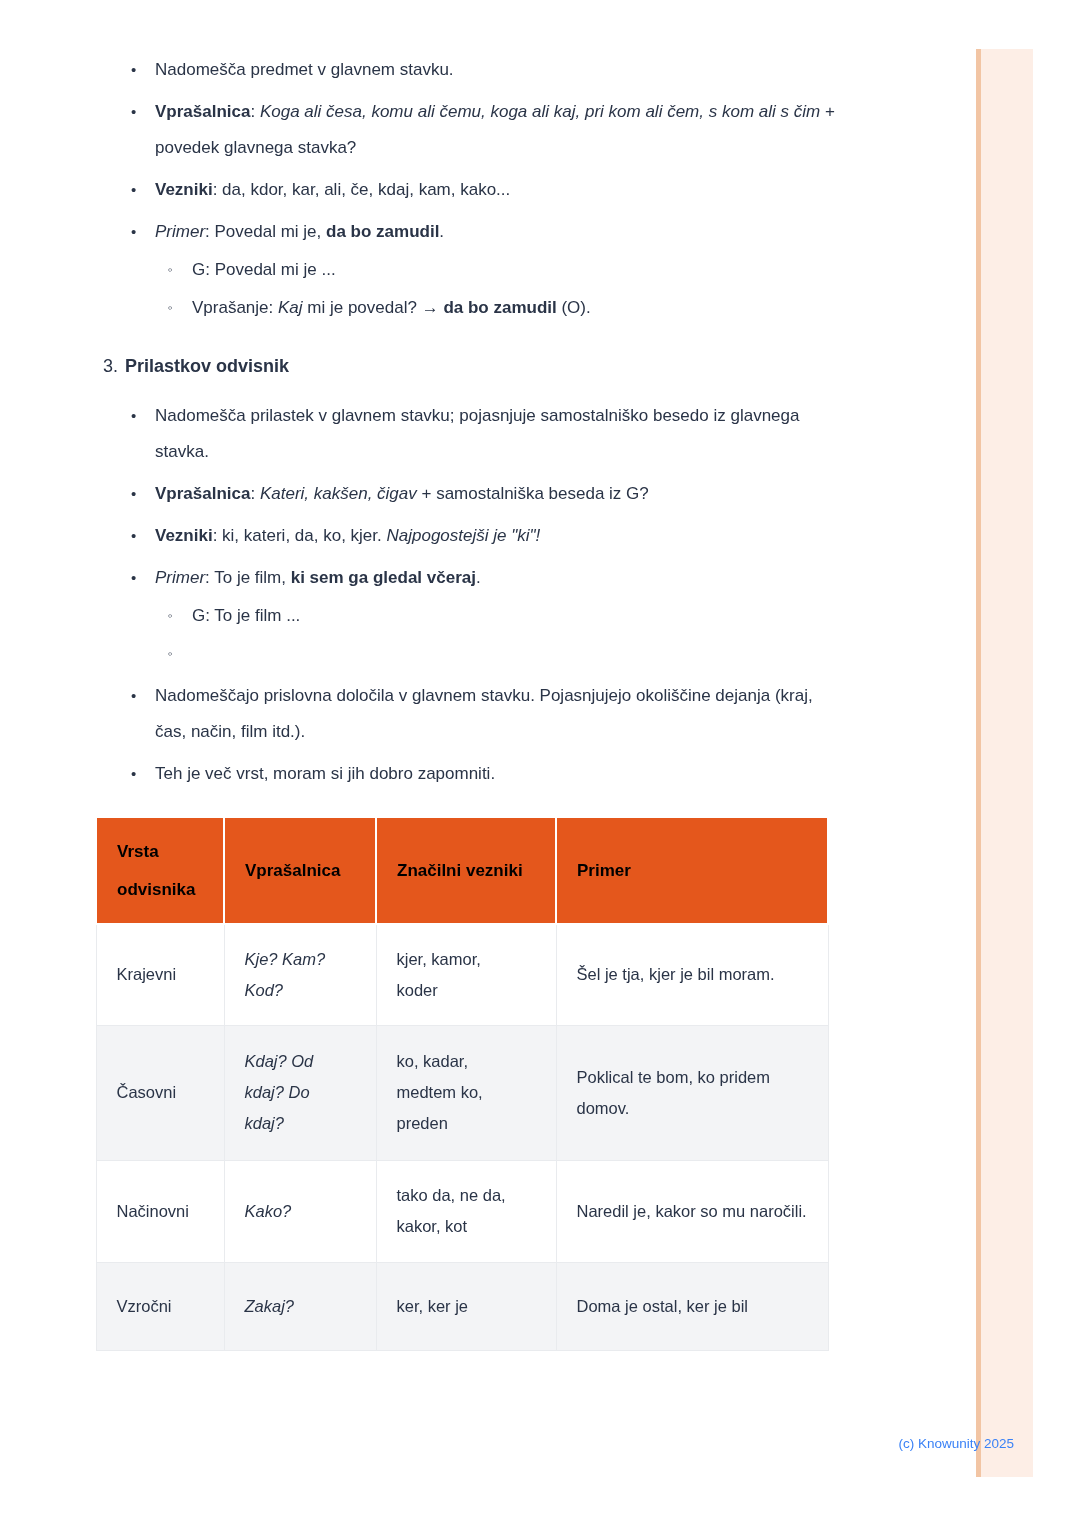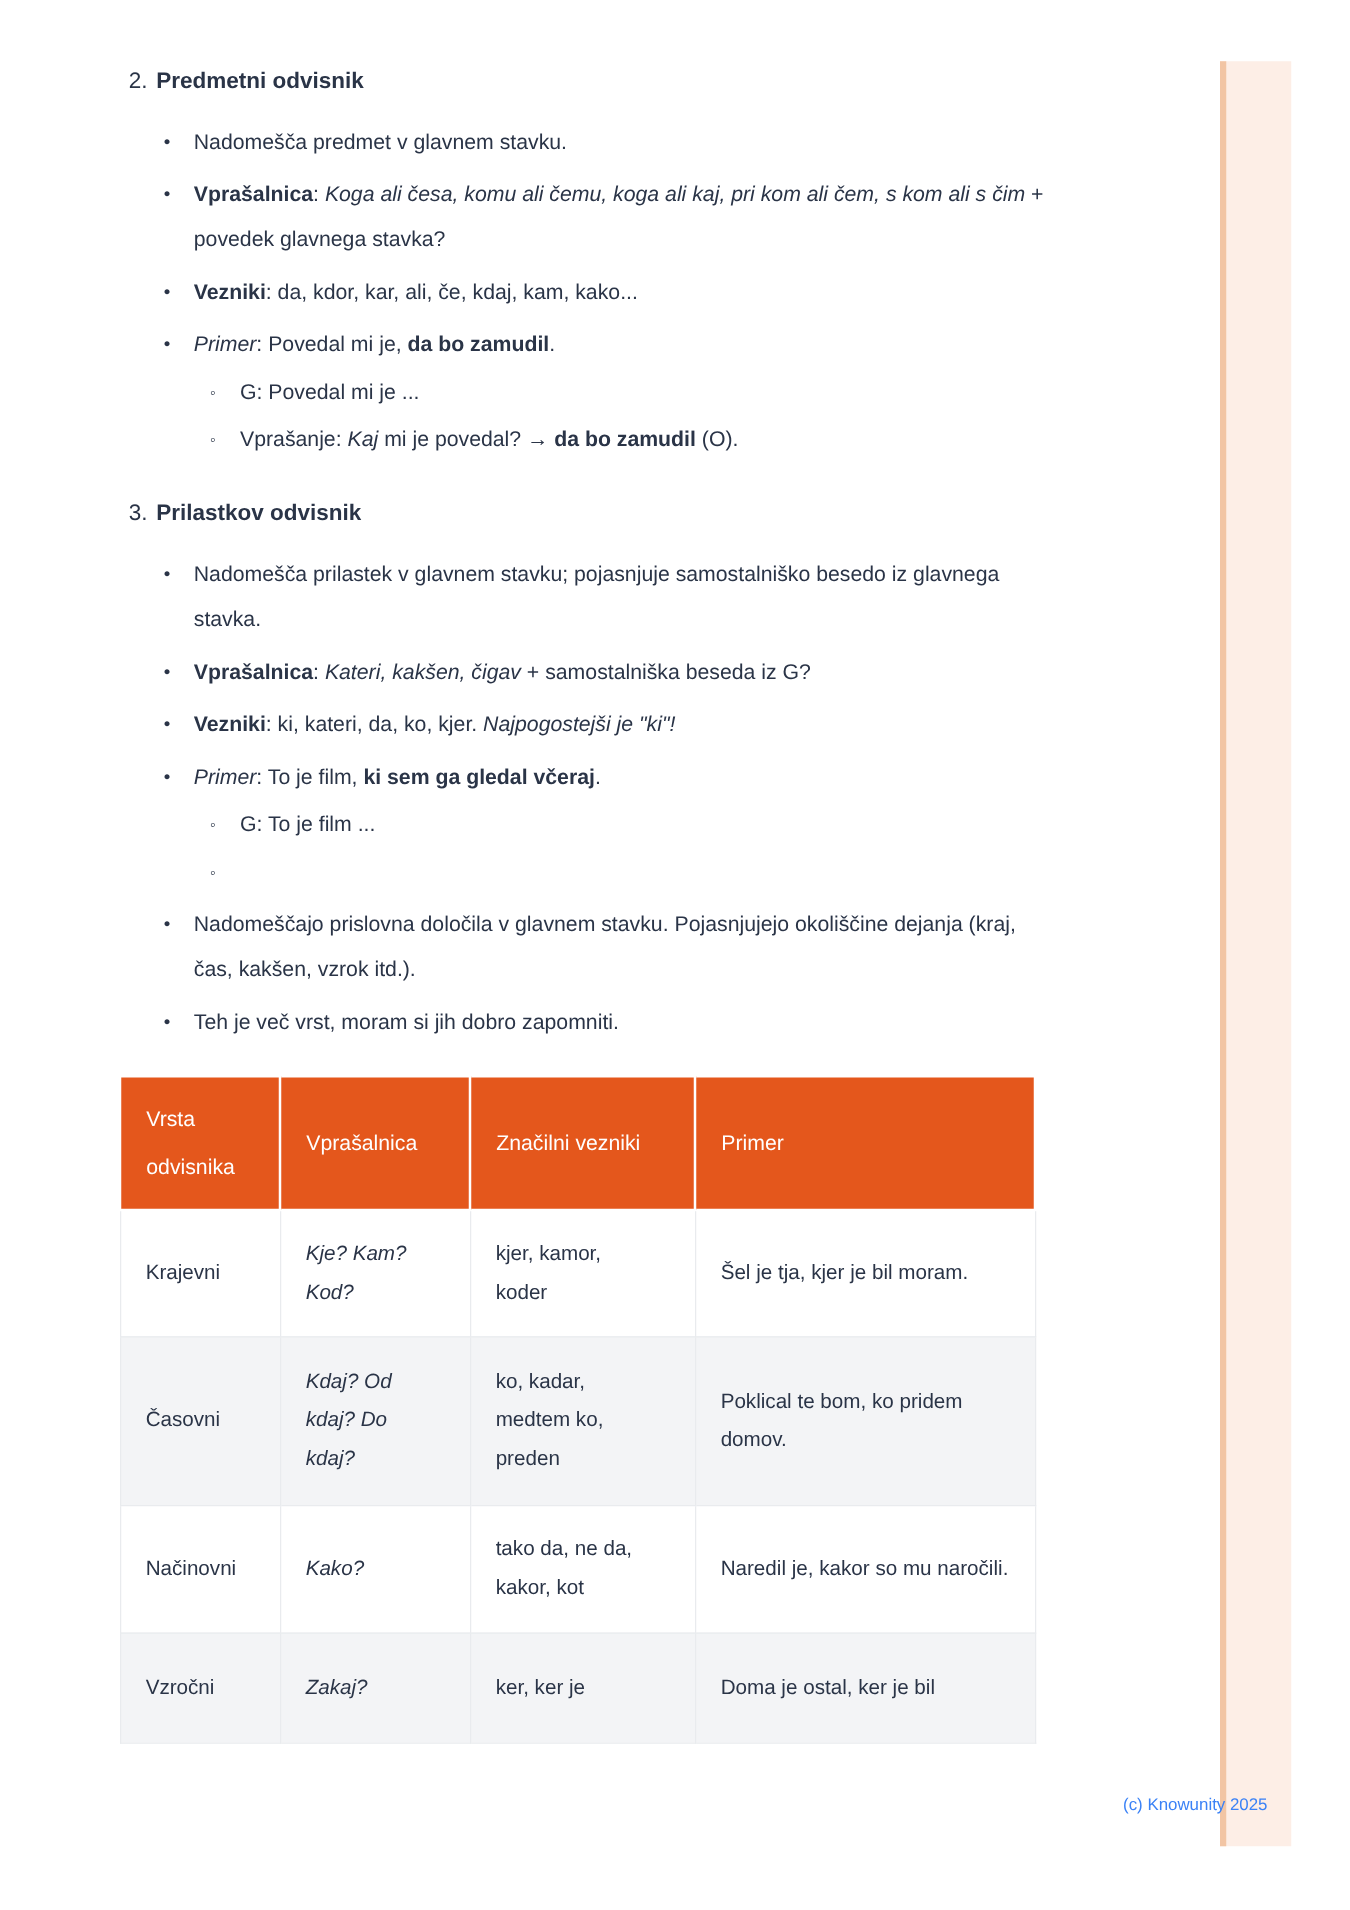--- a/index.html
+++ b/index.html
@@ -58,22 +58,22 @@
   .bullet .btxt{flex:1 1 auto;max-width:690px;}
   .btxt .b{font-weight:700;}
   .btxt .i{font-style:italic;}
   table.grammar{
     border-collapse:collapse;
     margin:24px 0 0 0;
     table-layout:fixed;
   }
   table.grammar th{
     background:#e4571c;
-    color:#ffffff;
-    font-weight:400;
+    color:#000000;
+    font-weight:700;
     font-size:17px;
     line-height:38px;
     text-align:left;
     vertical-align:middle;
     padding:0 20px;
     border:2px solid #ffffff;
     height:105px;
   }
   table.grammar td{
     font-size:16.5px;
@@ -97,21 +97,20 @@
   .col-pri{width:272px;}
 </style>
 </head>
 <body>
 
 <div class="page">
   <div class="stripe"></div>
   <div class="watermark">(c) Knowunity 2025</div>
   <div class="content" id="content">
 
-    <div class="section-heading"><span class="num">2.</span><span class="ttl">Predmetni odvisnik</span></div>
       <div class="bullets">
         <div class="bullet lvl1">
           <span class="marker">•</span>
           <span class="btxt"><span>Nadomešča predmet v glavnem stavku.</span></span>
         </div>
         <div class="bullet lvl1">
           <span class="marker">•</span>
           <span class="btxt"><span class="b">Vprašalnica</span><span>: </span><span class="i">Koga ali česa, komu ali čemu, koga ali kaj, pri kom ali čem, s kom ali s čim</span><span> + povedek glavnega stavka?</span></span>
         </div>
         <div class="bullet lvl1">
@@ -153,21 +152,21 @@
           <span class="marker">◦</span>
           <span class="btxt"><span>G: To je film ...</span></span>
         </div>
         <div class="bullet lvl2">
           <span class="marker">◦</span>
         </div>
       </div>
       <div class="bullets">
         <div class="bullet lvl1">
           <span class="marker">•</span>
-          <span class="btxt"><span>Nadomeščajo prislovna določila v glavnem stavku. Pojasnjujejo okoliščine dejanja (kraj, čas, kakšen, vzrok itd.).</span></span>
+          <span class="btxt"><span>Nadomeščajo prislovna določila v glavnem stavku. Pojasnjujejo okoliščine dejanja (kraj, čas, način, film itd.).</span></span>
         </div>
         <div class="bullet lvl1">
           <span class="marker">•</span>
           <span class="btxt"><span>Teh je več vrst, moram si jih dobro zapomniti.</span></span>
         </div>
       </div>
       <table class="grammar" id="grammar-table">
       <colgroup>
         <col class="col-vrsta">
           <col class="col-vpr">

